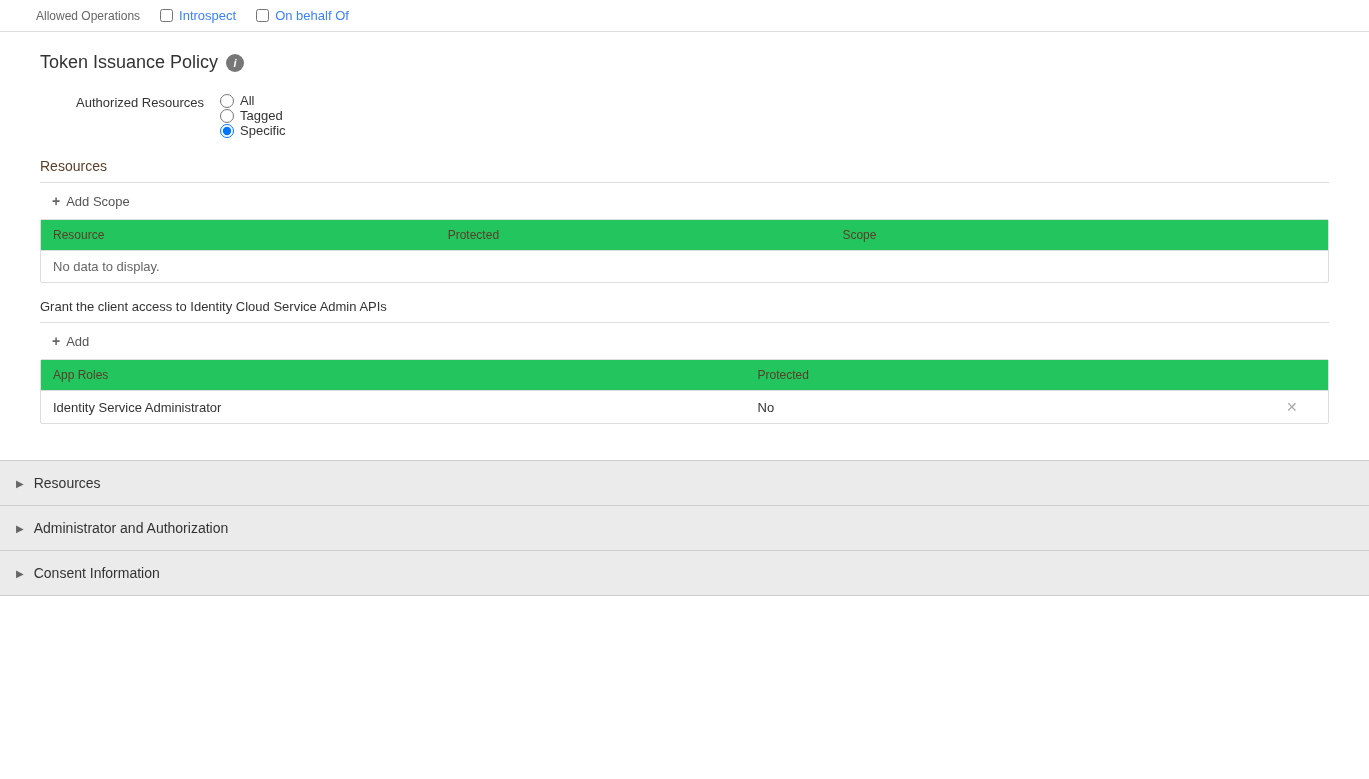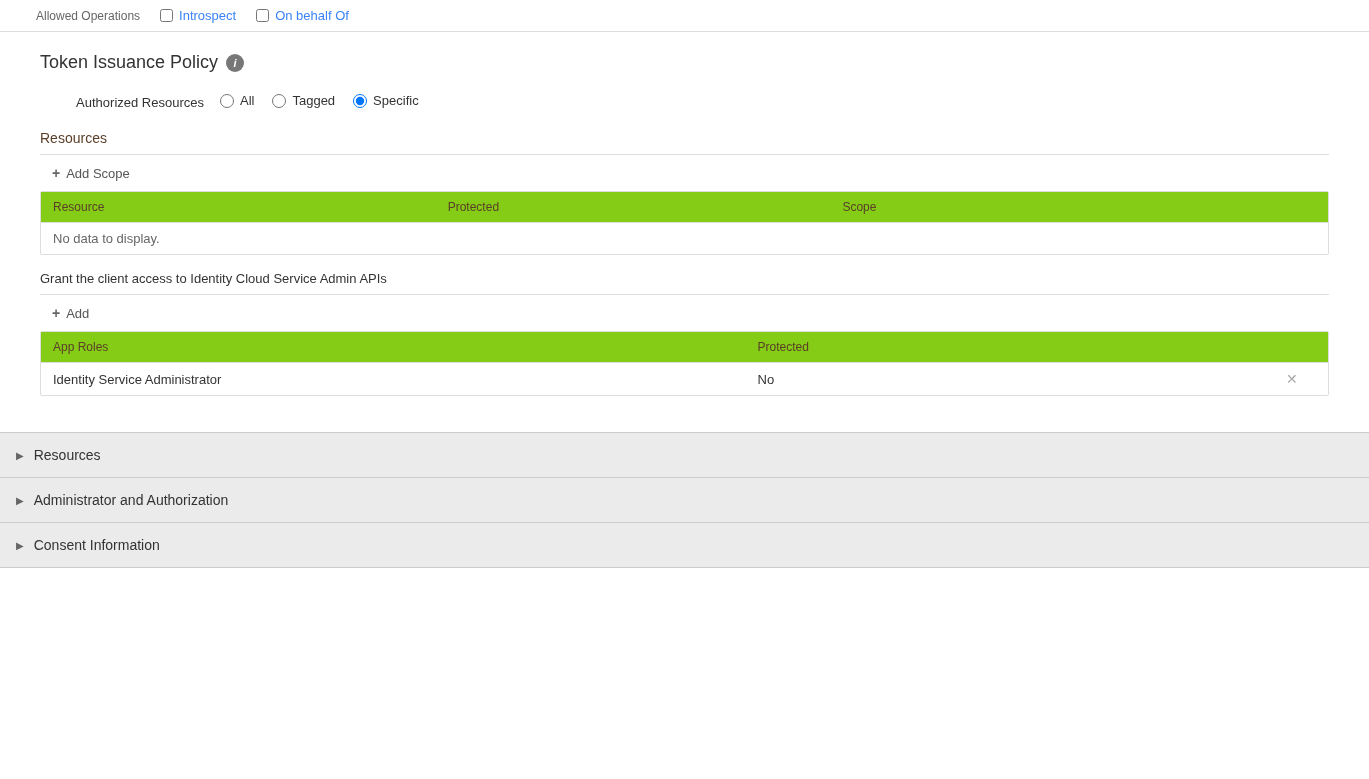--- a/index.html
+++ b/index.html
@@ -80,22 +80,22 @@
       font-size: 13px;
       color: #333;
       padding-top: 2px;
       text-align: right;
       padding-right: 16px;
       flex-shrink: 0;
     }
 
     .radio-group {
       display: flex;
-      flex-direction: row;
-      gap: 18px;
+      flex-direction: column;
+      gap: 0;
     }
 
     .radio-option {
       display: flex;
       align-items: center;
       gap: 6px;
       font-size: 13px;
       cursor: pointer;
     }
 
@@ -141,21 +141,21 @@
     }
 
     .table-container {
       border: 1px solid #ddd;
       border-radius: 2px;
       margin: 0 0 16px 0;
     }
 
     .table-header {
       display: flex;
-      background: #84cc16;
+      background: #22c55e;
       border-bottom: 1px solid #ddd;
       padding: 8px 12px;
       font-size: 12px;
       font-weight: 500;
       color: #5a3e28;
     }
 
     .col-resource { flex: 2.5; }
     .col-protected { flex: 2.5; color: #5a3e28; }
     .col-scope { flex: 3; }

